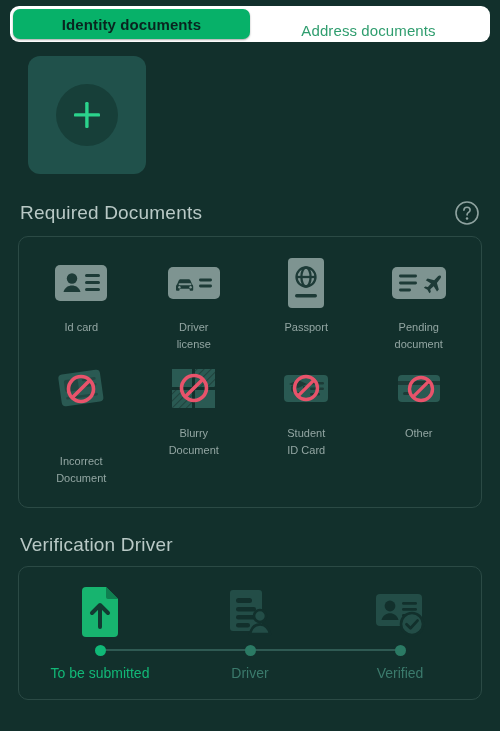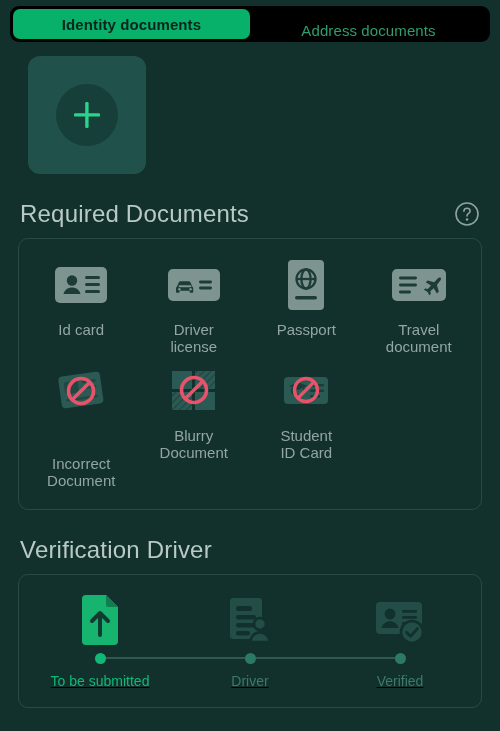--- a/index.html
+++ b/index.html
@@ -8,21 +8,21 @@
     background: #12302c;
     font-family: "Liberation Sans", sans-serif;
     overflow: hidden;
   }
   .app { width: 500px; height: 731px; position: relative; background: #12302c; }
 
   
   .tabbar {
     margin: 6px 10px 0 10px;
     height: 36px;
-    background: #000000;
+    background: #ffffff;
     border-radius: 9px;
     display: flex;
     align-items: center;
     padding: 3px;
     gap: 0;
   }
   .tab {
     flex: 1 1 0;
     height: 30px;
     border-radius: 7px;
@@ -54,21 +54,21 @@
     background: #173f39;
     display: flex; align-items: center; justify-content: center;
   }
 
   
   .section-head {
     margin: 26px 20px 10px 20px;
     display: flex; align-items: center; justify-content: space-between;
   }
   .section-title {
-    font-size: 24px; color: #b9c9c6; letter-spacing: .2px;
+    font-size: 19px; color: #b9c9c6; letter-spacing: .2px;
   }
   .help-icon { cursor: pointer; display: block; }
 
   
   .card {
     margin: 0 18px;
     border: 1px solid #2b4a45;
     border-radius: 10px;
     background: transparent;
   }
@@ -78,40 +78,39 @@
     row-gap: 8px;
     padding: 18px 6px 20px 6px;
   }
   .doc-cell {
     display: flex; flex-direction: column; align-items: center;
     cursor: pointer;
   }
   .doc-ico { height: 56px; display: flex; align-items: center; justify-content: center; }
   .doc-label {
     margin-top: 8px;
-    font-size: 15px;
+    font-size: 11px;
     line-height: 17px;
     color: #93a6a3;
     text-align: center;
     max-width: 96px;
   }
 
   
   .status-card {
     margin: 0 18px;
     border: 1px solid #2b4a45;
     border-radius: 10px;
     padding: 16px 0 18px 0;
   }
   .steps {
     position: relative;
     display: grid;
     grid-template-columns: repeat(3, 1fr);
     padding: 0 6px;
-    text-decoration: underline;
   }
   .step { display: flex; flex-direction: column; align-items: center; cursor: pointer; }
   .step-ico { height: 56px; display: flex; align-items: flex-end; justify-content: center; }
   .dot-wrap { height: 22px; display: flex; align-items: center; justify-content: center; position: relative; width: 100%; }
   .track {
     position: absolute; left: 50%; right: -50%;
     height: 2px; background: #2f5a53; top: 50%; transform: translateY(-50%);
   }
   .step:last-child .track { display: none; }
   .dot { width: 11px; height: 11px; border-radius: 50%; background: #2b7a64; position: relative; z-index: 2; }
@@ -202,21 +201,21 @@
       <div class="doc-cell">
         <div class="doc-ico">
           <svg width="56" height="42" viewBox="0 0 56 42">
             <rect x="1" y="5" width="54" height="32" rx="5" fill="#7e9491"></rect>
             <rect x="8" y="12.5" width="18" height="2.9" rx="1.4" fill="#1d3b37"></rect>
             <rect x="8" y="19.5" width="18" height="2.9" rx="1.4" fill="#1d3b37"></rect>
             <rect x="8" y="26.5" width="12" height="2.9" rx="1.4" fill="#1d3b37"></rect>
             <path d="M49.5 16.2c.7-.7.7-1.8.1-2.4-.6-.6-1.7-.5-2.4.2l-4 4.3-6.6-1.9-1.8 1.8 5.2 3.3-3.1 3.4-2.7-.5-1.3 1.4 3.5 2 2 3.5 1.4-1.3-.5-2.7 3.4-3.1 3.3 5.2 1.8-1.8-1.9-6.6z" fill="#1d3b37"></path>
           </svg>
         </div>
-        <div class="doc-label" style="white-space: pre-line;">Travel
+        <div class="doc-label" style="white-space: pre-line;">Pending
 document</div>
       </div>
 
       <div class="doc-cell">
         <div class="doc-ico">
           <svg width="56" height="50" viewBox="0 0 56 50">
             <g transform="rotate(-8 28 25)">
               <rect x="7" y="8" width="42" height="32" rx="4" fill="#2a5a53"></rect>
               <rect x="12" y="14" width="14" height="12" rx="2" fill="#1d3b37" opacity=".6"></rect>
               <rect x="30" y="15" width="14" height="2.6" rx="1.3" fill="#1d3b37" opacity=".6"></rect>
@@ -262,20 +261,32 @@
             <rect x="32" y="21.5" width="14" height="2.4" rx="1.2" fill="#1d3b37"></rect>
             <rect x="32" y="27" width="10" height="2.4" rx="1.2" fill="#1d3b37"></rect>
             <circle cx="28" cy="22" r="11.5" fill="none" stroke="#e8536b" stroke-width="3.4"></circle>
             <line x1="20.1" y1="29.9" x2="35.9" y2="14.1" stroke="#e8536b" stroke-width="3.4" stroke-linecap="round"></line>
           </svg>
         </div>
         <div class="doc-label" style="white-space: pre-line;">Student
 ID Card</div>
       </div>
 
+      <div class="doc-cell">
+        <div class="doc-ico">
+          <svg width="56" height="46" viewBox="0 0 56 46">
+            <rect x="7" y="9" width="42" height="27" rx="4" fill="#2a5a53"></rect>
+            <rect x="7" y="15" width="42" height="4" fill="#1d3b37"></rect>
+            <rect x="12" y="26" width="9" height="3" rx="1.5" fill="#1d3b37"></rect>
+            <circle cx="30" cy="23" r="11.5" fill="none" stroke="#e8536b" stroke-width="3.4"></circle>
+            <line x1="22.1" y1="30.9" x2="37.9" y2="15.1" stroke="#e8536b" stroke-width="3.4" stroke-linecap="round"></line>
+          </svg>
+        </div>
+        <div class="doc-label" style="white-space: pre-line;">Other</div>
+      </div>
 
     </div>
   </div>
 
   <div class="section-head">
     <div class="section-title">Verification Driver</div>
   </div>
 
   <div class="status-card">
     <div class="steps">

